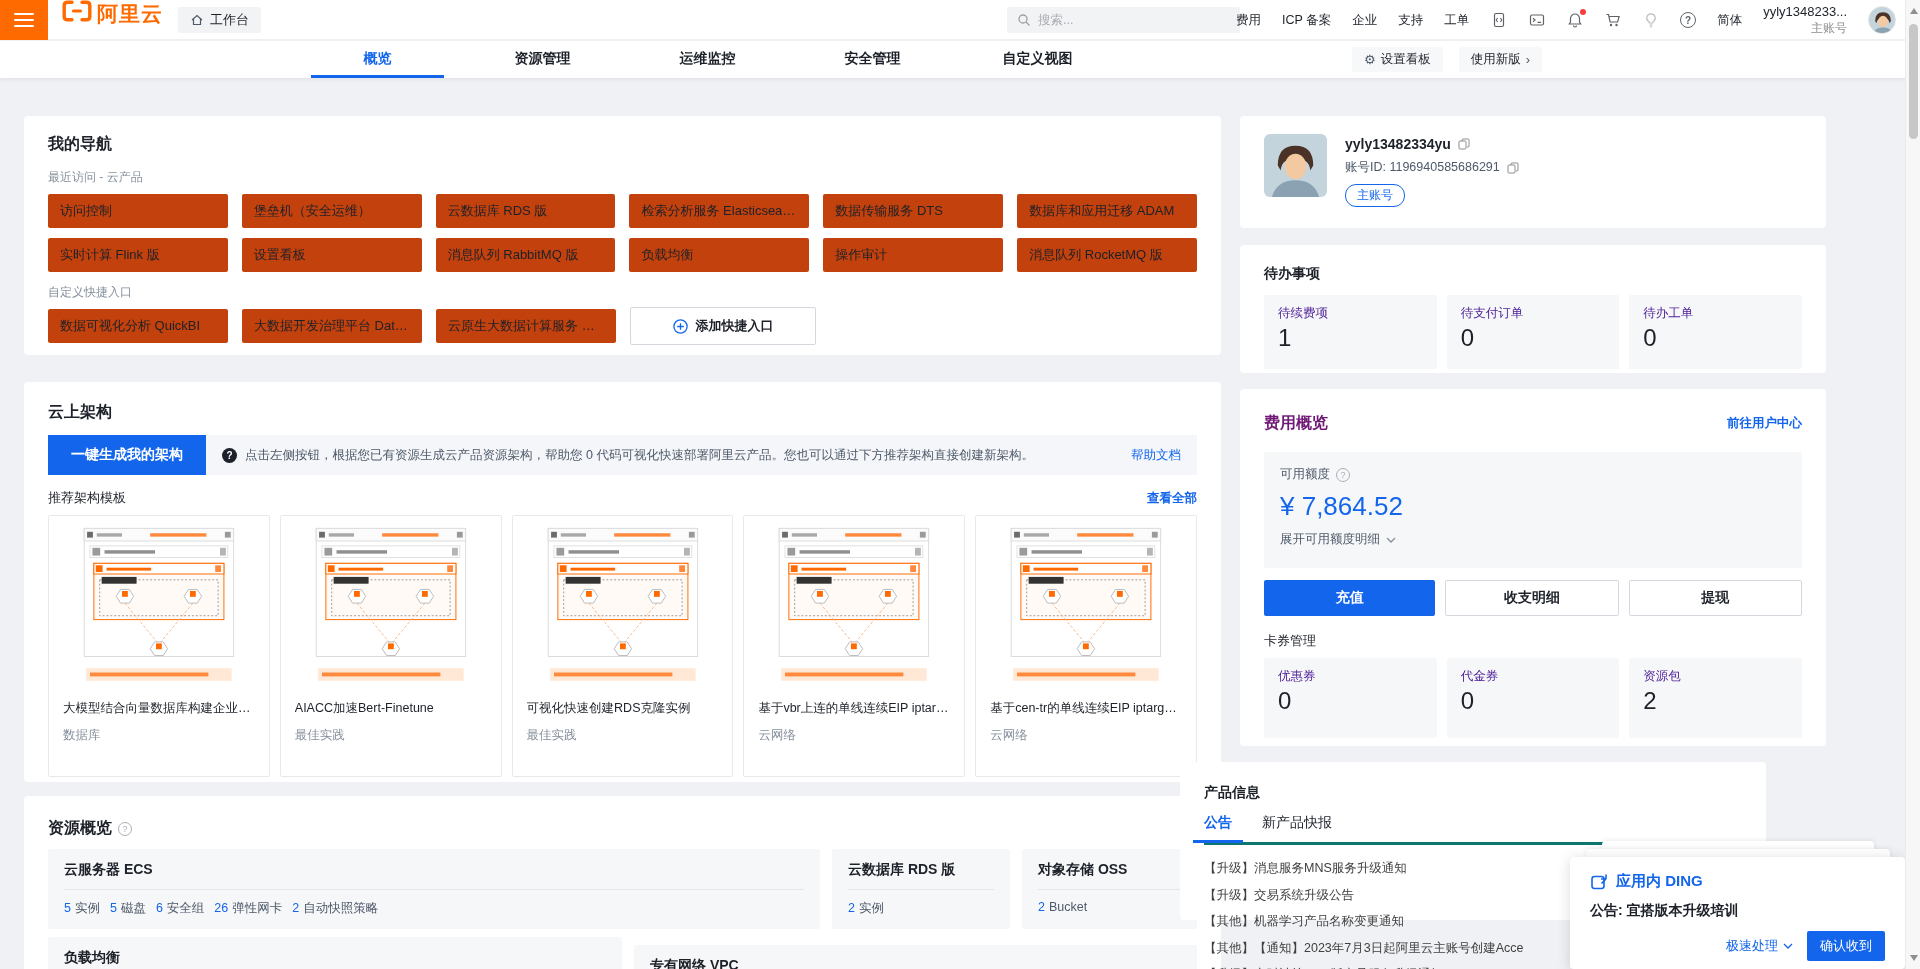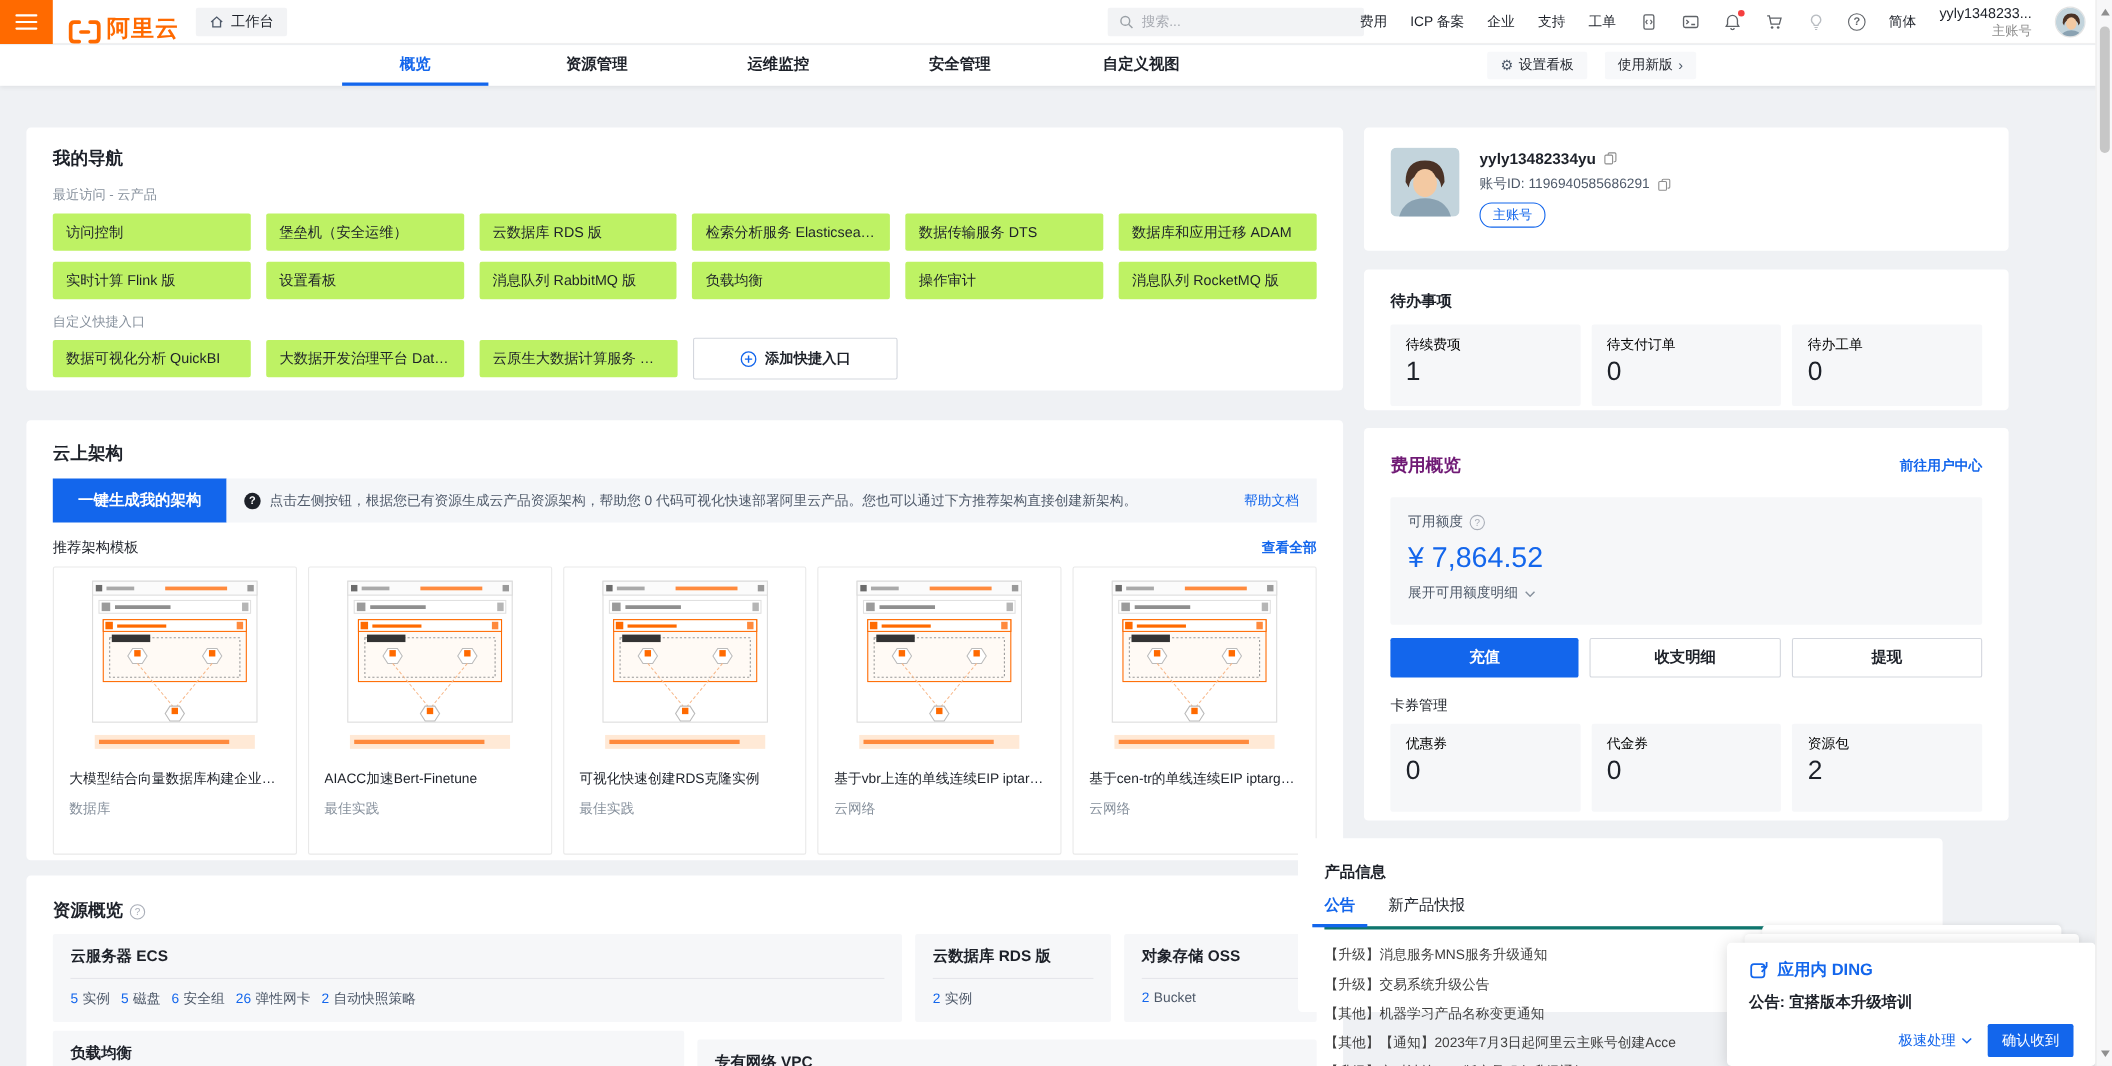--- a/index.html
+++ b/index.html
@@ -3,21 +3,21 @@
 <meta charset="utf-8">
 <style>
 *{margin:0;padding:0;box-sizing:border-box;font-family:"Liberation Sans","DejaVu Sans",sans-serif;}
 html,body{width:1920px;height:969px;overflow:hidden;}
 body{background:#eff1f4;font-size:12px;color:#333;position:relative;}
 svg{display:block;}
 
 .topbar{position:absolute;top:0;left:0;width:1920px;height:40px;background:#fff;border-bottom:1px solid #f0f0f0;z-index:30;}
 .hamburger{position:absolute;left:0;top:0;width:48px;height:40px;background:#ff6a00;display:flex;flex-direction:column;justify-content:center;align-items:center;gap:4px;cursor:pointer;}
 .hamburger i{width:20px;height:2px;background:#fff;border-radius:1px;}
-.logo{position:absolute;left:62px;top:0;height:40px;display:flex;align-items:flex-end;gap:5px;cursor:pointer;}
+.logo{position:absolute;left:62px;top:0;height:40px;display:flex;align-items:flex-start;gap:5px;cursor:pointer;}
 .logo-text{color:#ff6a00;font-size:21px;font-weight:bold;letter-spacing:1px;}
 .workspace-btn{position:absolute;left:178px;top:7px;height:26px;background:#f2f3f5;border-radius:2px;display:flex;align-items:center;gap:6px;padding:0 12px;font-size:13px;color:#1d2129;cursor:pointer;border:none;}
 .search-box{position:absolute;left:1007px;top:7px;width:233px;height:26px;background:#f2f3f5;border-radius:2px;display:flex;align-items:center;gap:7px;padding:0 10px;}
 .search-box input{flex:1;border:none;outline:none;background:transparent;font-size:12.5px;color:#333;}
 .search-box input::placeholder{color:#a8abb2;}
 .topbar-right{position:absolute;right:24px;top:0;height:40px;display:flex;align-items:center;gap:21px;}
 .top-link{font-size:12.5px;color:#1d2129;cursor:pointer;white-space:nowrap;}
 .top-icon{position:relative;width:17px;height:17px;display:flex;align-items:center;justify-content:center;cursor:pointer;}
 .red-dot{position:absolute;top:-3px;right:-3px;width:6px;height:6px;border-radius:50%;background:#f53f3f;}
 .help-circle{width:16px;height:16px;border:1.2px solid #5f6368;border-radius:50%;font-size:10px;color:#5f6368;display:flex;align-items:center;justify-content:center;font-weight:bold;}
@@ -35,21 +35,21 @@
 .tab-pill{height:25px;background:#f7f8fa;border-radius:2px;display:flex;align-items:center;gap:5px;padding:0 12px;font-size:12.5px;color:#1d2129;cursor:pointer;border:none;}
 .gear{font-size:13px;color:#4e5969;}
 .chev-r{font-size:13px;color:#4e5969;line-height:1;}
 
 .card{position:absolute;background:#fff;border-radius:4px;}
 .card-title{font-size:16px;font-weight:bold;color:#1d2129;}
 .sub-label{font-size:12px;color:#86909c;}
 
 .card-nav{left:24px;top:116px;width:1197px;height:239px;padding:18px 24px;}
 .nav-grid{display:grid;grid-template-columns:repeat(6,1fr);gap:10px 14px;margin-top:8px;}
-.nav-item{height:34px;line-height:34px;background:#bef264;border-radius:2px;padding:0 12px;font-size:13px;color:#1d2129;white-space:nowrap;overflow:hidden;text-overflow:ellipsis;cursor:pointer;}
+.nav-item{height:34px;line-height:34px;background:#c2410c;border-radius:2px;padding:0 12px;font-size:13px;color:#1d2129;white-space:nowrap;overflow:hidden;text-overflow:ellipsis;cursor:pointer;}
 .custom-row{display:flex;gap:14px;margin-top:6px;align-items:center;}
 .custom-row .nav-item{width:180px;flex:none;}
 .ring{position:relative;}
 .ring::after{content:"";position:absolute;left:-7px;right:-7px;top:-9px;bottom:-9px;border:4px solid #ee2117;border-radius:4px;pointer-events:none;}
 .add-entry{width:186px;height:38px;background:#fff;border:1px solid #d4d7de;border-radius:2px;display:flex;align-items:center;justify-content:center;gap:8px;font-size:13px;font-weight:bold;color:#1d2129;cursor:pointer;}
 
 .card-arch{left:24px;top:382px;width:1197px;height:400px;padding:20px 24px;}
 .arch-banner{display:flex;margin-top:12px;height:40px;}
 .gen-btn{width:158px;height:40px;background:#1366ec;color:#fff;font-size:14px;font-weight:bold;border:none;cursor:pointer;}
 .banner-body{flex:1;background:#f4f6f9;display:flex;align-items:center;gap:8px;padding:0 16px;}
@@ -84,21 +84,21 @@
 .avatar-lg{width:63px;height:63px;border-radius:6px;overflow:hidden;flex:none;}
 .acct-info{margin-left:18px;margin-top:2px;}
 .acct-name-row{display:flex;align-items:center;gap:7px;}
 .acct-name{font-size:14px;font-weight:bold;color:#1d2129;}
 .acct-id-row{display:flex;align-items:center;gap:7px;margin-top:7px;font-size:12.5px;color:#4e5969;}
 .badge{display:inline-block;margin-top:8px;border:1px solid #1366ec;color:#1366ec;border-radius:11px;padding:2px 11px;font-size:12px;}
 .copy-ic{cursor:pointer;}
 .card-todo{left:1240px;top:245px;width:586px;height:128px;padding:20px 24px;}
 .stat-tiles{display:flex;gap:10px;margin-top:12px;}
 .stat-tile{flex:1;height:74px;background:#f6f7f9;border-radius:2px;padding:10px 14px;cursor:pointer;}
-.stat-tile .lb{font-size:12.5px;color:#000000;}
+.stat-tile .lb{font-size:12.5px;color:#4c1d95;}
 .stat-tile .vl{font-size:24px;color:#1d2129;margin-top:2px;}
 .card-billing{left:1240px;top:389px;width:586px;height:357px;padding:24px 24px 18px;}
 .bill-head{display:flex;align-items:center;}
 .bill-head .t{font-size:16px;font-weight:bold;color:#701a75;font-family:Liberation Serif, serif;}
 .bill-head .link{margin-left:auto;font-size:12.5px;font-weight:bold;}
 .quota-box{margin-top:18px;background:#f6f7f9;border-radius:2px;height:116px;padding:14px 16px;}
 .quota-lbl{display:flex;align-items:center;gap:6px;font-size:12.5px;color:#4e5969;}
 .amount{font-size:26px;color:#1366ec;margin-top:8px;}
 .expand-row{display:flex;align-items:center;gap:6px;font-size:12.5px;color:#4e5969;margin-top:9px;cursor:pointer;}
 .btn-row{display:flex;gap:10px;margin-top:12px;}

